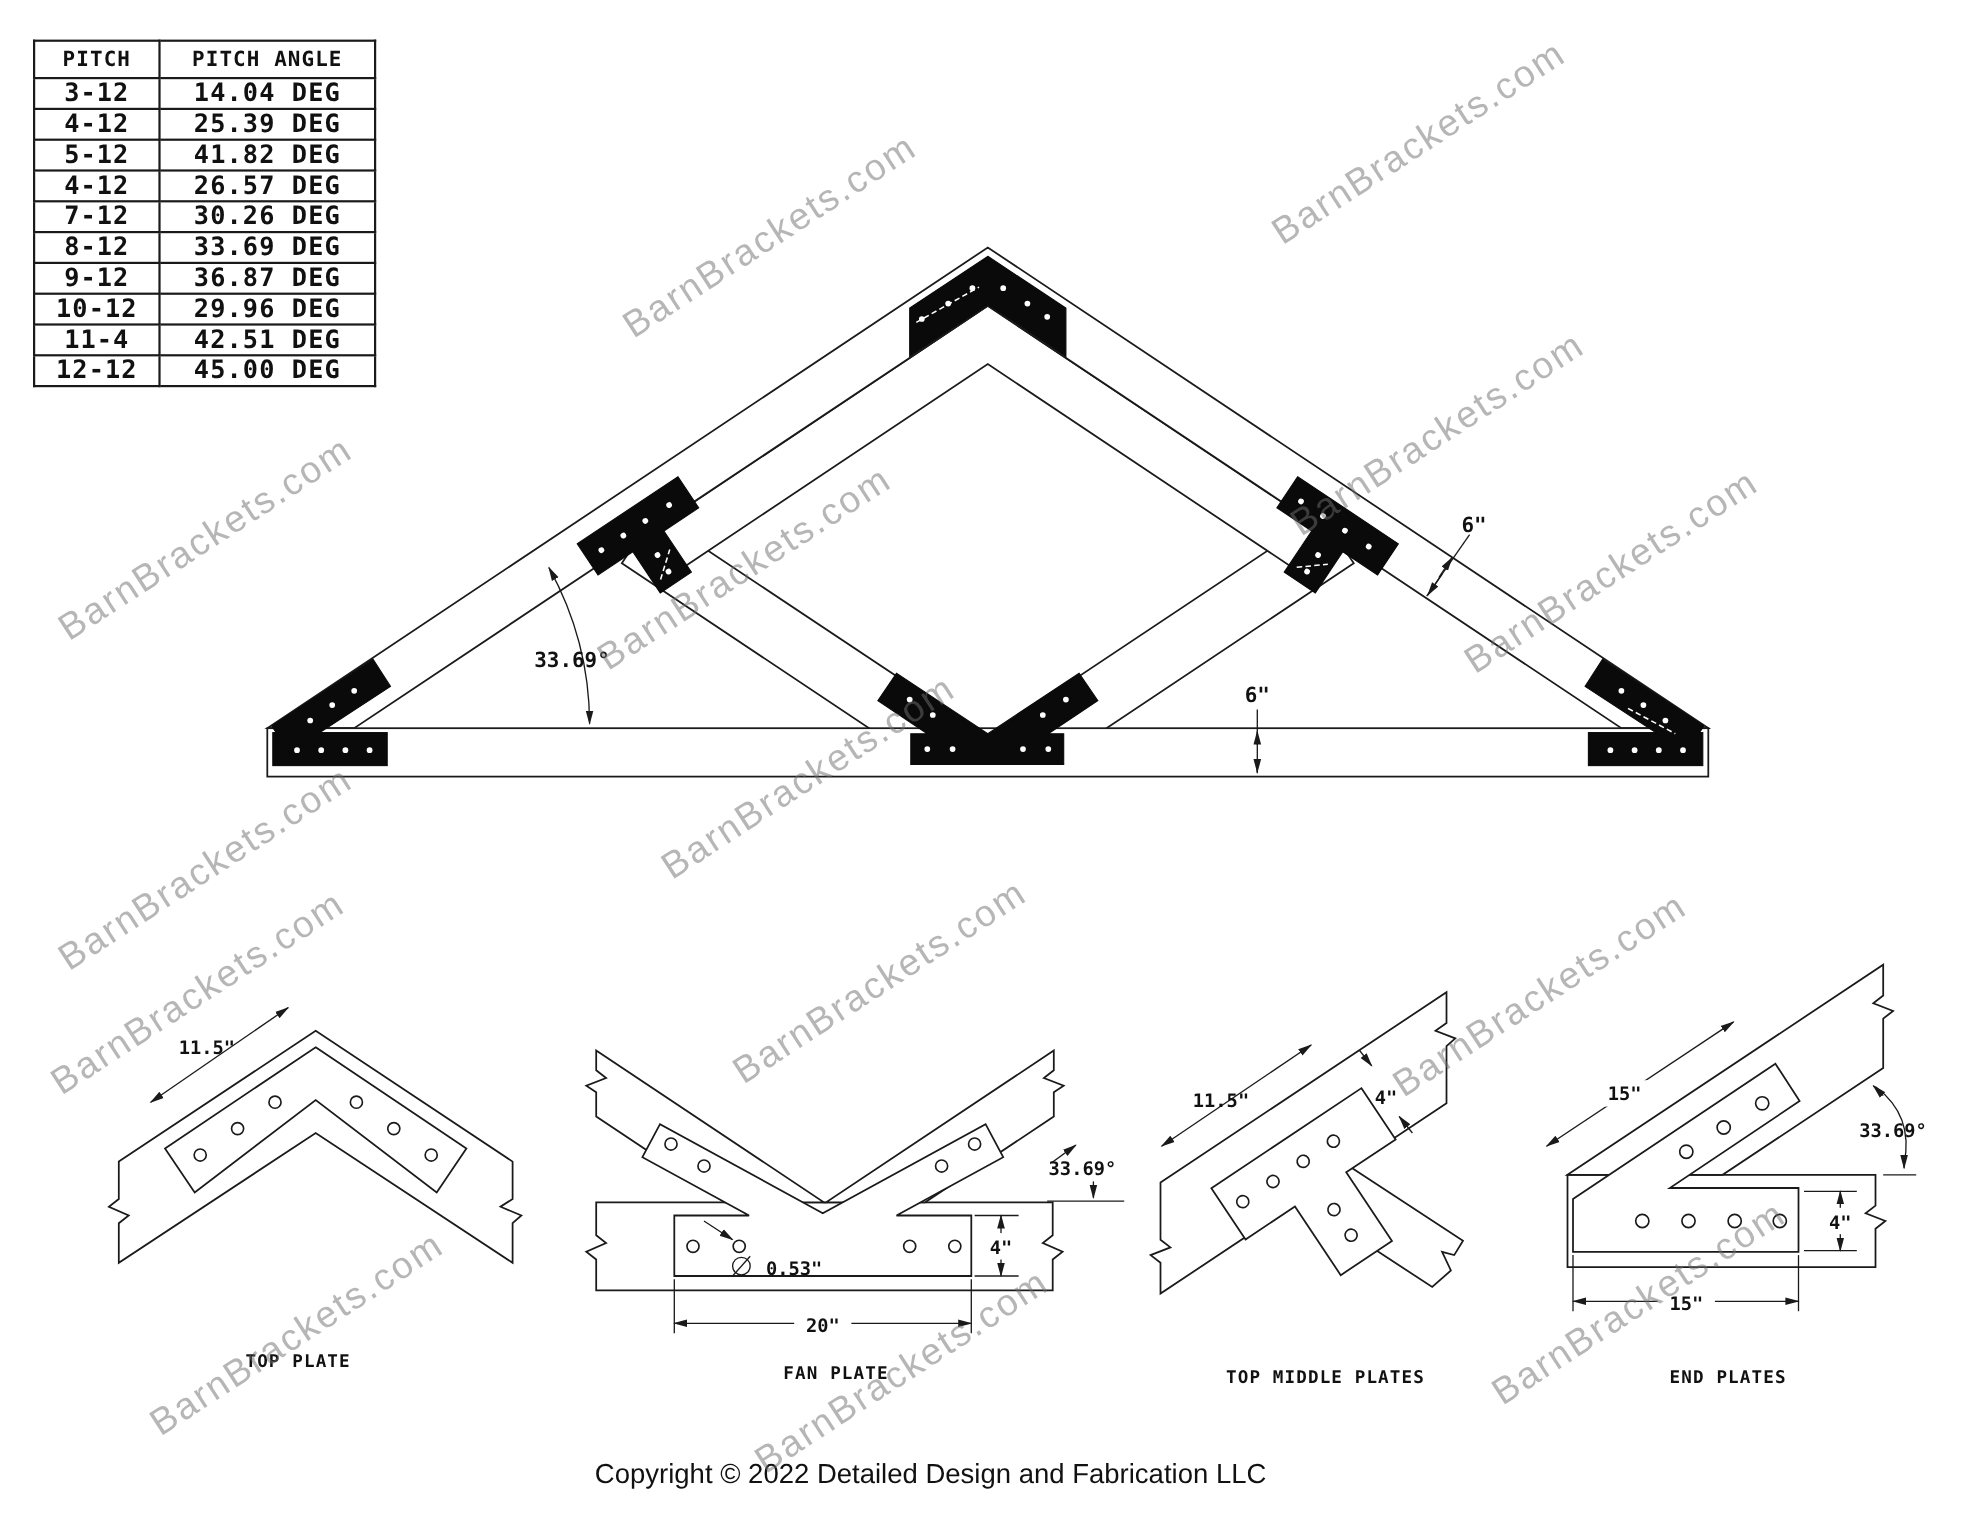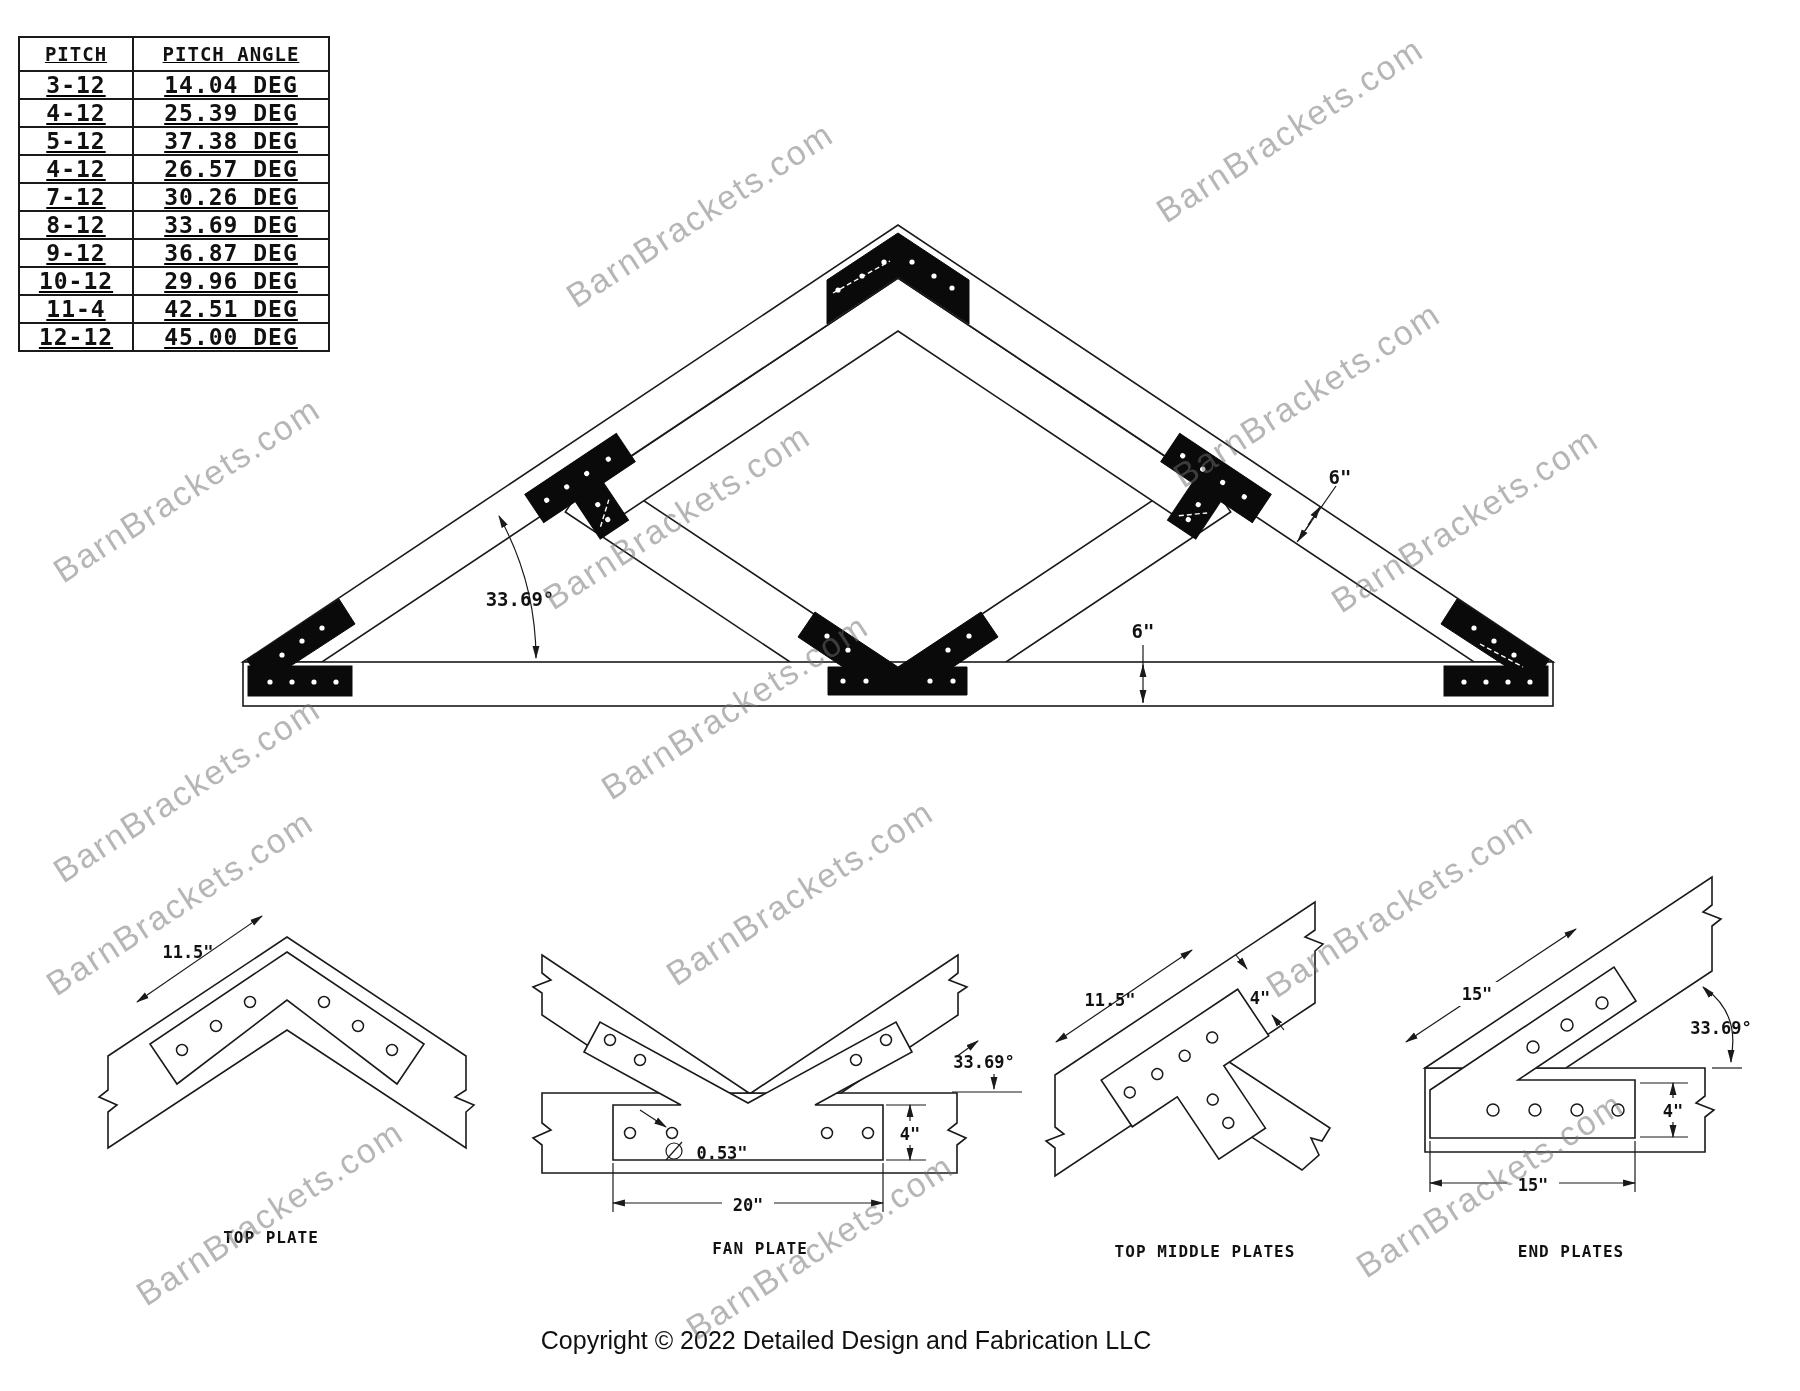--- a/index.html
+++ b/index.html
@@ -3,22 +3,22 @@
 <meta charset="utf-8">
 <style>
   html,body{margin:0;padding:0;background:#fff;}
   .canvas{position:relative;width:1800px;height:1391px;background:#ffffff;overflow:hidden;
           font-family:"DejaVu Sans Mono",monospace;}
   
   .wm{position:absolute;transform:translate(-50%,-50%) rotate(-33deg);
       font-family:"Liberation Sans",sans-serif;font-size:34px;letter-spacing:2px;
       color:rgba(110,110,110,0.5);white-space:nowrap;z-index:6;pointer-events:none;}
   
-  .ptable{position:absolute;left:18px;top:36px;border-collapse:collapse;z-index:3;
-          font-family:"DejaVu Sans Mono",monospace;text-decoration:underline;}
+  .ptable{position:absolute;left:30px;top:36px;border-collapse:collapse;z-index:3;
+          font-family:"DejaVu Sans Mono",monospace;}
   .ptable th,.ptable td{border:2px solid #1a1a1a;font-weight:bold;color:#111;
           text-align:center;padding:0 8px;font-size:23px;letter-spacing:1px;}
   .ptable th{height:32px;font-size:19px;}
   .ptable td{height:26px;}
   .col-pitch{width:96px;}
   .col-angle{width:178px;}
   
   .draw{position:absolute;left:0;top:0;z-index:2;}
   .m{fill:#ffffff;stroke:#1a1a1a;stroke-width:1.6;stroke-linejoin:miter;}
   .p{fill:#0a0a0a;stroke:#0a0a0a;stroke-width:1;}
@@ -67,21 +67,21 @@
         <tr>
           <td class="col-pitch">3-12</td>
           <td class="col-angle">14.04 DEG</td>
         </tr>
         <tr>
           <td class="col-pitch">4-12</td>
           <td class="col-angle">25.39 DEG</td>
         </tr>
         <tr>
           <td class="col-pitch">5-12</td>
-          <td class="col-angle">37.38 DEG</td>
+          <td class="col-angle">41.82 DEG</td>
         </tr>
         <tr>
           <td class="col-pitch">4-12</td>
           <td class="col-angle">26.57 DEG</td>
         </tr>
         <tr>
           <td class="col-pitch">7-12</td>
           <td class="col-angle">30.26 DEG</td>
         </tr>
         <tr>

